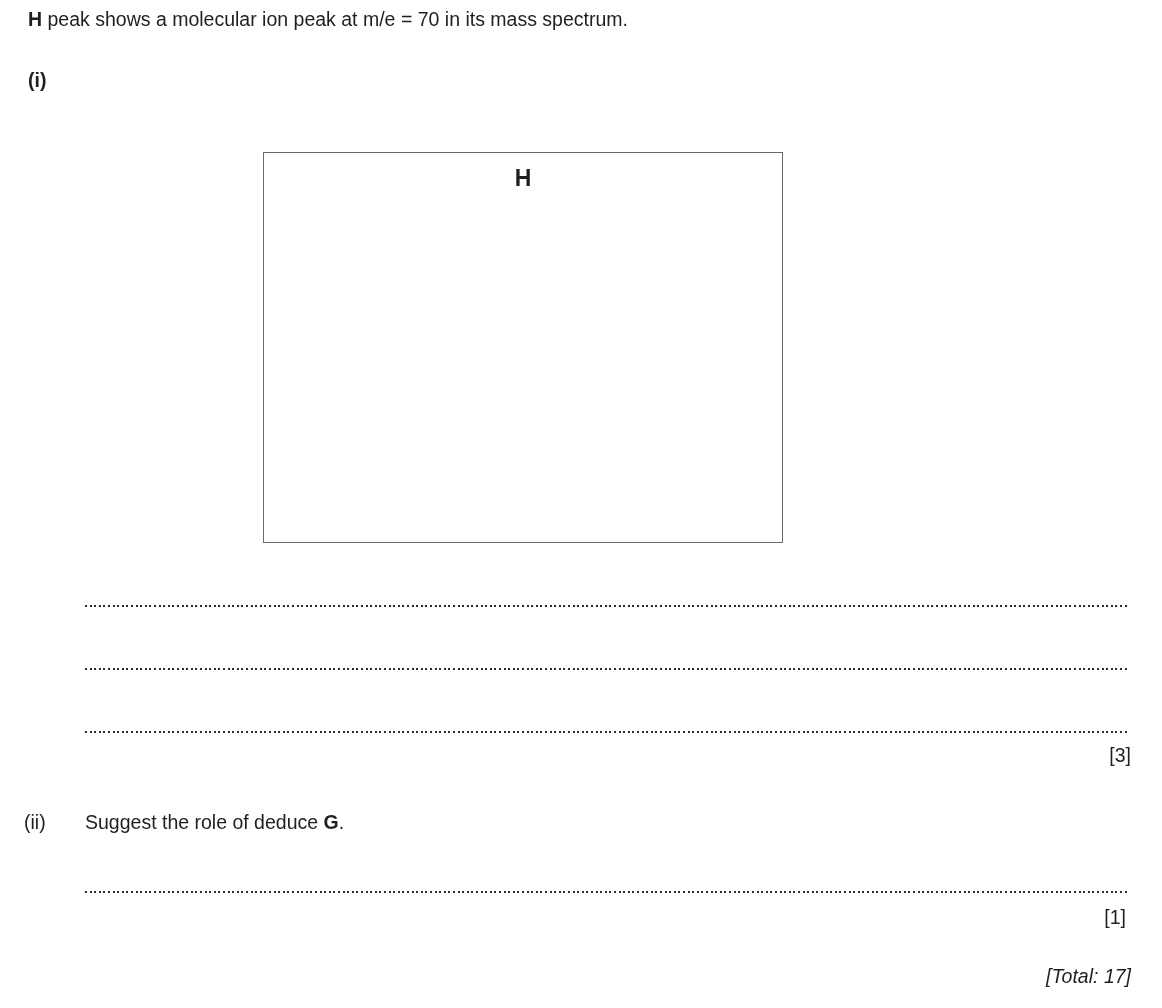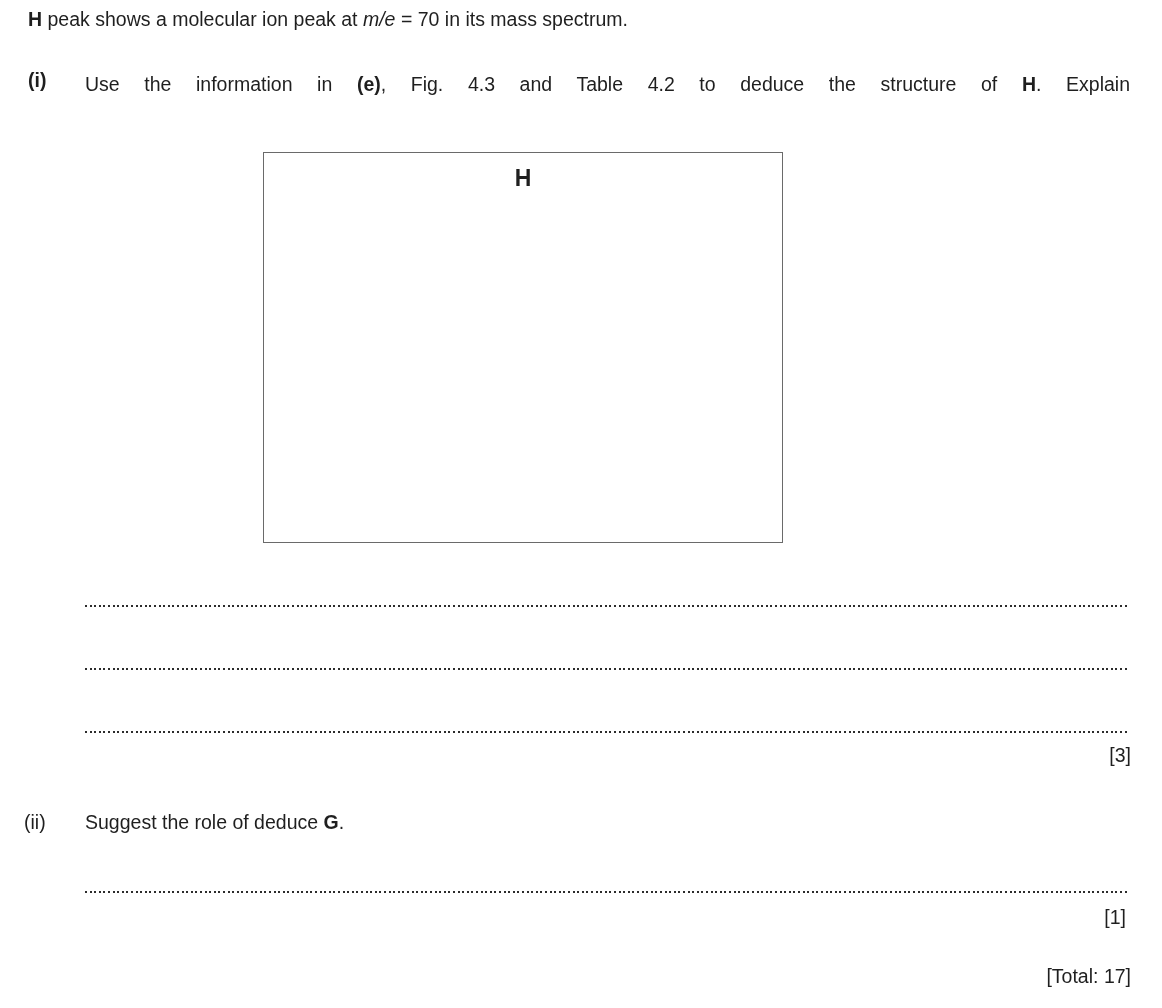--- a/index.html
+++ b/index.html
@@ -19,21 +19,21 @@
   .abs { position: absolute; }
 
   
   .intro {
     left: 28px;
     top: 7px;
     white-space: nowrap;
     line-height: 25px;
   }
   .b { font-weight: bold; }
-  .i { font-style: italic; }
+  .i { }
 
   
   .qi-label {
     left: 28px;
     top: 69px;
     font-weight: bold;
   }
   .qi-text {
     left: 85px;
     top: 69px;
@@ -71,42 +71,41 @@
       #2c2c2c 0, #2c2c2c 2px, transparent 2px, transparent 4.6px);
   }
   .dl1 { top: 605px; }
   .dl2 { top: 668px; }
   .dl3 { top: 731px; }
   .dl4 { top: 891px; }
 
   
   .marks-i   { top: 744px; right: 31px; }
   .marks-ii  { top: 906px; right: 36px; }
-  .total     { top: 965px; right: 31px; }
+  .total     { top: 965px; right: 31px; font-style: italic; }
 
   
   .qii-label {
     left: 24px;
     top: 811px;
     font-weight: normal;
   }
   .qii-text {
     left: 85px;
     top: 811px;
     white-space: nowrap;
   }
 </style>
 </head>
 <body>
 
 <div class="abs intro"><span class="b">H</span><span> peak shows a molecular ion peak at </span><span class="i">m/e</span><span> = 70 in its mass spectrum.</span></div>
 
 <div class="abs qi-label">(i)</div>
 <div class="abs qi-text">
-  <div class="justify-line"><span>Use the information in </span><span class="b">(e)</span><span>, Fig. 4.3 and Table 4.2 to deduce the structure of </span><span class="b">H</span><span>. Explain</span></div>
 </div>
 
 <div class="abs structure-box">
   <span class="box-label">H</span>
 </div>
 
 <div class="abs dot-line dl1"></div>
 <div class="abs dot-line dl2"></div>
 <div class="abs dot-line dl3"></div>
 

